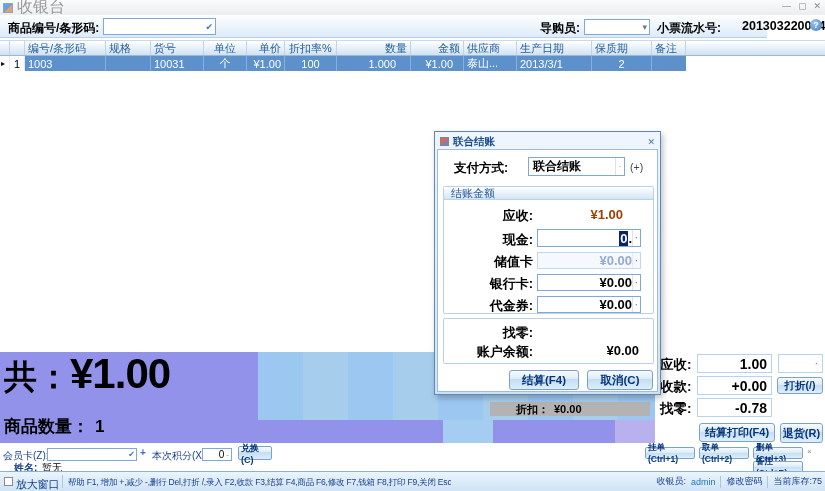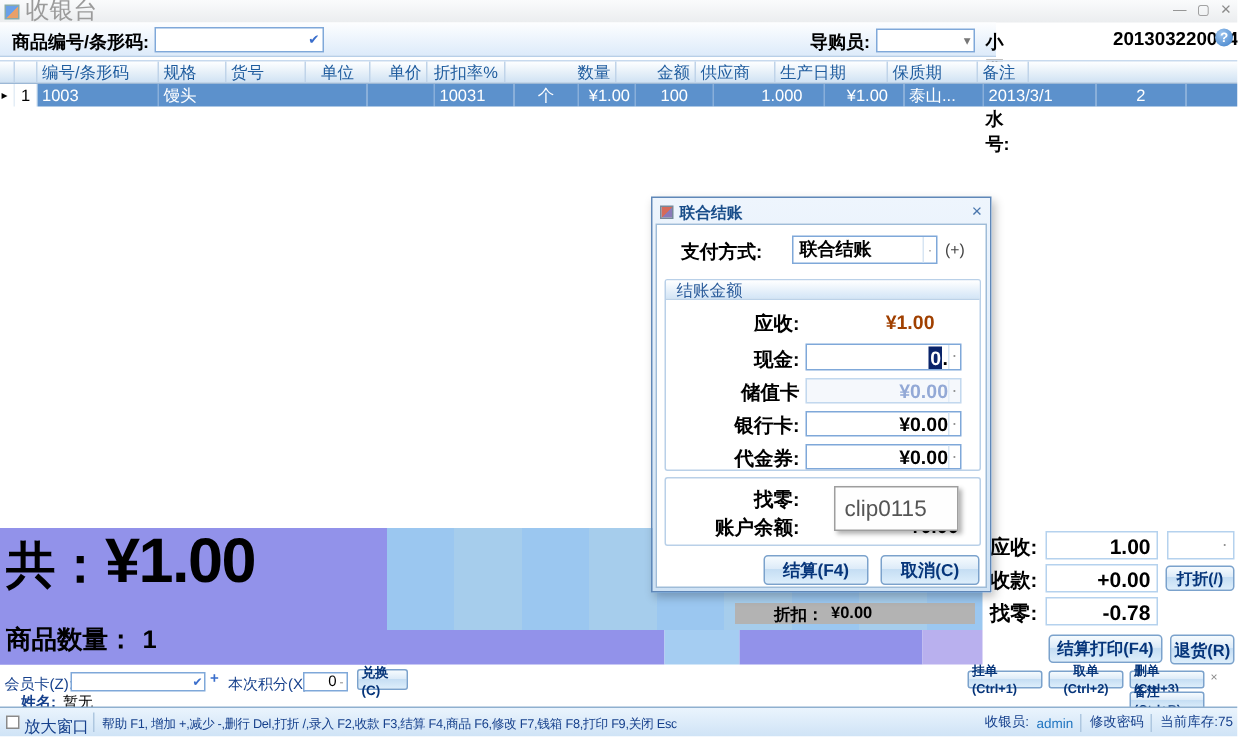--- a/index.html
+++ b/index.html
@@ -9,21 +9,21 @@
   .abs{position:absolute;}
 
   
   .titlebar{left:0;top:0;width:825px;height:15px;background:linear-gradient(#fafbfc,#ebedef);display:flex;align-items:center;}
   .app-icon{width:10px;height:10px;margin:0 4px 0 3px;background:linear-gradient(135deg,#6aa0e8 0 50%,#e8a06a 50% 100%);border:1px solid #8aa;}
   .win-title{font-size:16px;color:#9b9b9b;}
   .win-controls{position:absolute;right:4px;top:1px;display:flex;gap:7px;color:#8a8a8a;font-size:9px;}
   .win-controls span{cursor:default;}
 
   
-  .topbar{left:0;top:15px;width:664px;height:23px;background:linear-gradient(#fdfeff,#ddebfa);border-bottom:1px solid #b8cfe8;}
+  .topbar{left:0;top:15px;width:767px;height:23px;background:linear-gradient(#fdfeff,#ddebfa);border-bottom:1px solid #b8cfe8;}
   .tb-label{position:absolute;font-size:12px;font-weight:bold;color:#000;top:5px;}
   .combo{position:absolute;background:#fff;border:1px solid #7fa8d9;display:flex;align-items:center;}
   .combo .glyph{position:absolute;right:2px;font-size:9px;color:#3a6ecc;}
   .receipt-no{position:absolute;font-size:12.5px;font-weight:bold;color:#000;top:4px;}
   .help-icon{position:absolute;width:12px;height:12px;border-radius:50%;background:radial-gradient(circle at 35% 30%,#9cc4ee,#3d7fc9);color:#fff;font-size:9px;font-weight:bold;display:flex;align-items:center;justify-content:center;}
 
   
   .thead{left:0;top:40px;width:825px;height:16px;display:flex;background:linear-gradient(#feffff,#d0e2f3);border-top:1px solid #c8daee;border-bottom:1px solid #9cb8d6;}
   .th{height:100%;font-size:11px;color:#1f5c9e;border-right:1px solid #c0d4e9;display:flex;align-items:center;padding:0 3px;overflow:hidden;white-space:nowrap;}
   .trow{left:0;top:56px;width:825px;height:15px;display:flex;background:#fff;}
@@ -127,21 +127,20 @@
     <div class="th al" style="width:53px;">供应商</div>
     <div class="th al" style="width:75px;">生产日期</div>
     <div class="th al" style="width:60px;">保质期</div>
     <div class="th al" style="width:34px;">备注</div>
   </div>
 
   <div class="abs trow">
     <div class="td plain" style="width:10px;padding:0 1px;font-size:8px;">▸</div>
     <div class="td plain ac" style="width:15px;padding:0;">1</div>
     <div class="td al" style="width:81px;">1003</div>
-    <div class="td al" style="width:139px;">馒头</div>
     <div class="td al" style="width:45px;"></div>
     <div class="td al" style="width:53px;">10031</div>
     <div class="td ac" style="width:43px;">个</div>
     <div class="td ar" style="width:38px;">¥1.00</div>
     <div class="td ac" style="width:52px;">100</div>
     <div class="td ar" style="width:74px;padding-right:14px;">1.000</div>
     <div class="td ar" style="width:53px;padding-right:10px;">¥1.00</div>
     <div class="td al" style="width:53px;">泰山...</div>
     <div class="td al" style="width:75px;">2013/3/1</div>
     <div class="td ac" style="width:60px;">2</div>
@@ -184,21 +183,21 @@
 
   <span class="pay-label" style="left:660px;top:400px;">找零:</span>
   <div class="fieldbox" style="left:697px;top:398px;width:75px;height:19px;">
       <span>-0.78</span>
     </div>
 
   <div class="btn" style="left:699px;top:423px;width:76px;height:19px;font-size:11px;">结算打印(F4)</div>
   <div class="btn" style="left:780px;top:423px;width:43px;height:20px;font-size:11px;">退货(R)</div>
 
   <div class="btn small-btn" style="left:645px;top:447px;width:50px;height:12px;">挂单(Ctrl+1)</div>
-  <div class="btn small-btn" style="left:699px;top:447px;width:50px;height:12px;text-align:center;">取单(Ctrl+2)</div>
+  <div class="btn small-btn" style="left:699px;top:447px;width:50px;height:12px;">取单(Ctrl+2)</div>
   <div class="btn small-btn" style="left:753px;top:447px;width:50px;height:12px;">删单(Ctrl+3)</div>
   <span class="abs" style="left:807px;top:447px;font-size:8px;color:#888;z-index:11;">×</span>
   <div class="btn small-btn" style="left:753px;top:461px;width:50px;height:12px;">备注(Ctrl+B)</div>
 
   <span class="mini-label" style="left:3px;top:449px;">会员卡(Z):</span>
   <div class="mini-box" style="left:47px;top:448px;width:90px;height:13px;">
     <span style="flex:1;padding-left:2px;"></span>
     <span style="font-size:8px;color:#3a6ecc;padding-right:1px;">✔</span>
   </div>
   <span class="abs" style="left:140px;top:447px;font-size:10px;color:#3a6ecc;font-weight:bold;z-index:11;">+</span>
@@ -285,17 +284,14 @@
         <span class="g-label" style="left:5px;top:5px;">找零:</span>
         <span class="g-label" style="left:5px;top:24px;">账户余额:</span>
         <span class="abs" style="left:93px;top:24px;width:104px;text-align:right;padding-right:2px;font-size:13px;font-weight:bold;color:#000;">¥0.00</span>
       </div>
 
       <div class="btn" style="left:71px;top:220px;width:70px;height:20px;font-size:11.5px;">结算(F4)</div>
       <div class="btn" style="left:149px;top:220px;width:66px;height:20px;font-size:11.5px;">取消(C)</div>
     </div>
   </div>
 
-  <div class="abs tooltip">
-    <span>clip0115</span>
-  </div>
 
 </div>
 
 </body></html>

